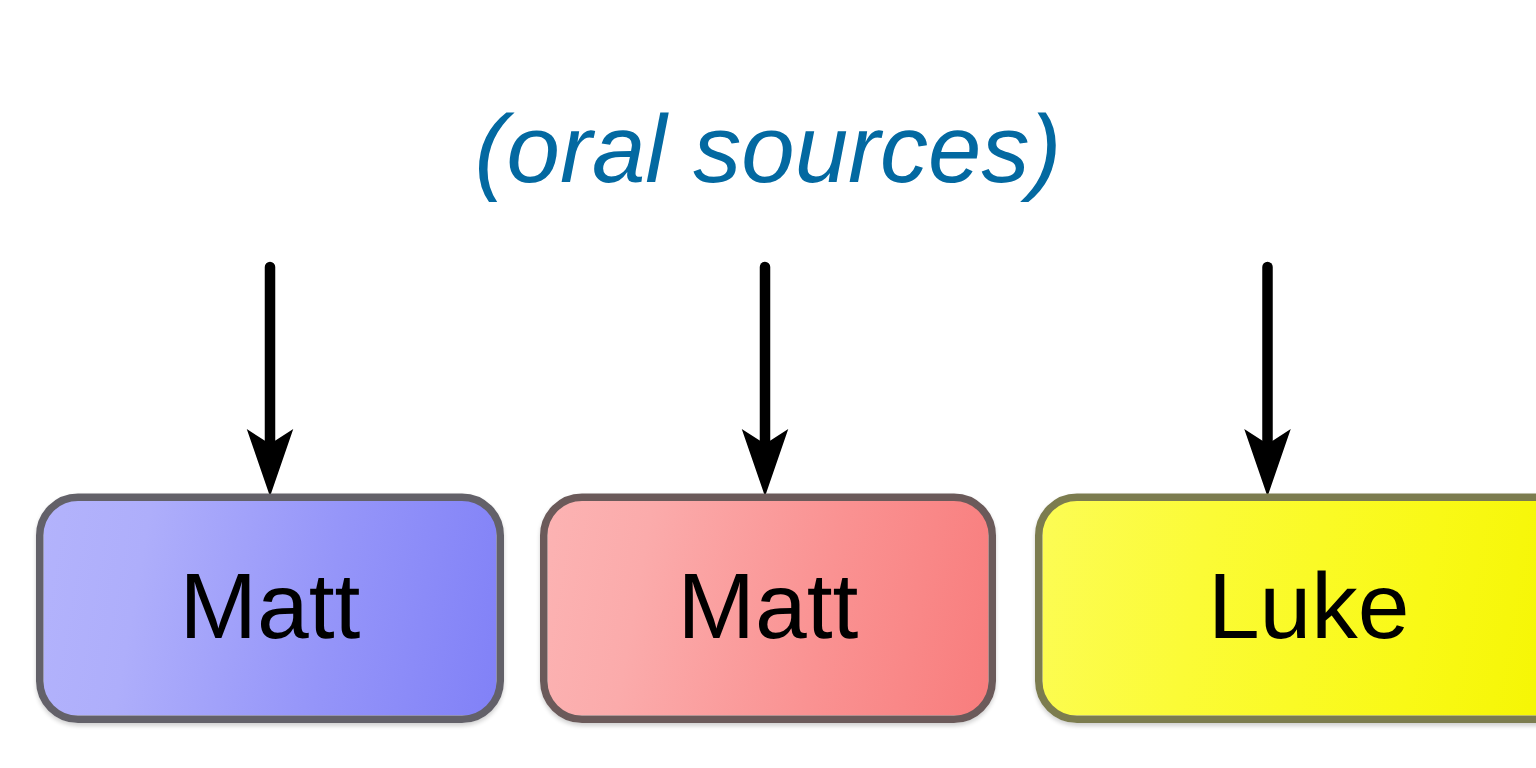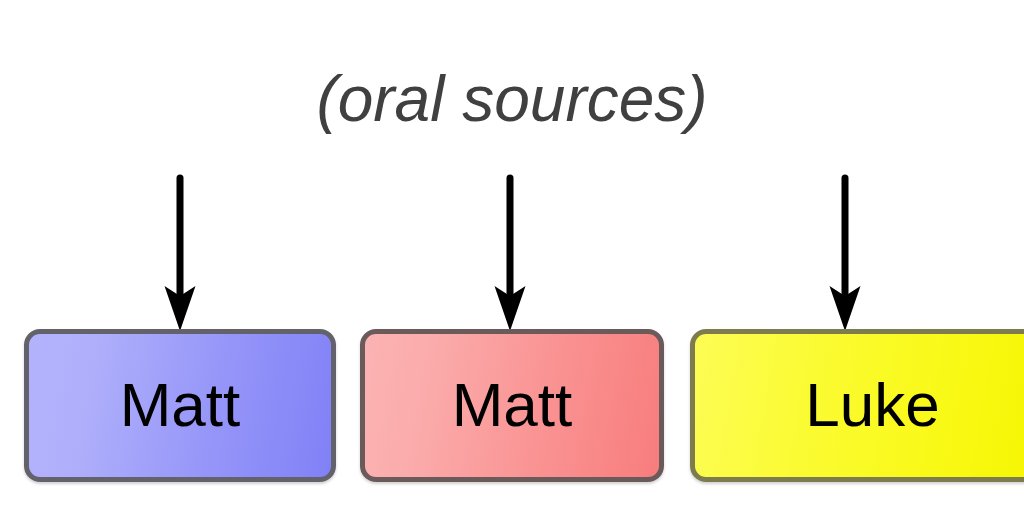--- a/index.html
+++ b/index.html
@@ -24,39 +24,39 @@
   .title {
     position: absolute;
     left: 0;
     top: 62px;
     width: 1024px;
     text-align: center;
     font-family: "Liberation Sans", sans-serif;
     font-style: italic;
     font-size: 64px;
     line-height: 74px;
-    color: #404040;
+    color: #0369a1;
     letter-spacing: 0px;
     white-space: nowrap;
   }
 
   
   .arrows {
     position: absolute;
     left: 0;
     top: 0;
     width: 1024px;
     height: 512px;
   }
 
   
   .box {
     position: absolute;
     box-sizing: border-box;
-    border-radius: 16px;
+    border-radius: 28px;
     border-style: solid;
     border-width: 5px;
     display: flex;
     align-items: center;
     justify-content: center;
   }
   .box-label {
     font-family: "Liberation Sans", sans-serif;
     font-size: 62px;
     line-height: 62px;

